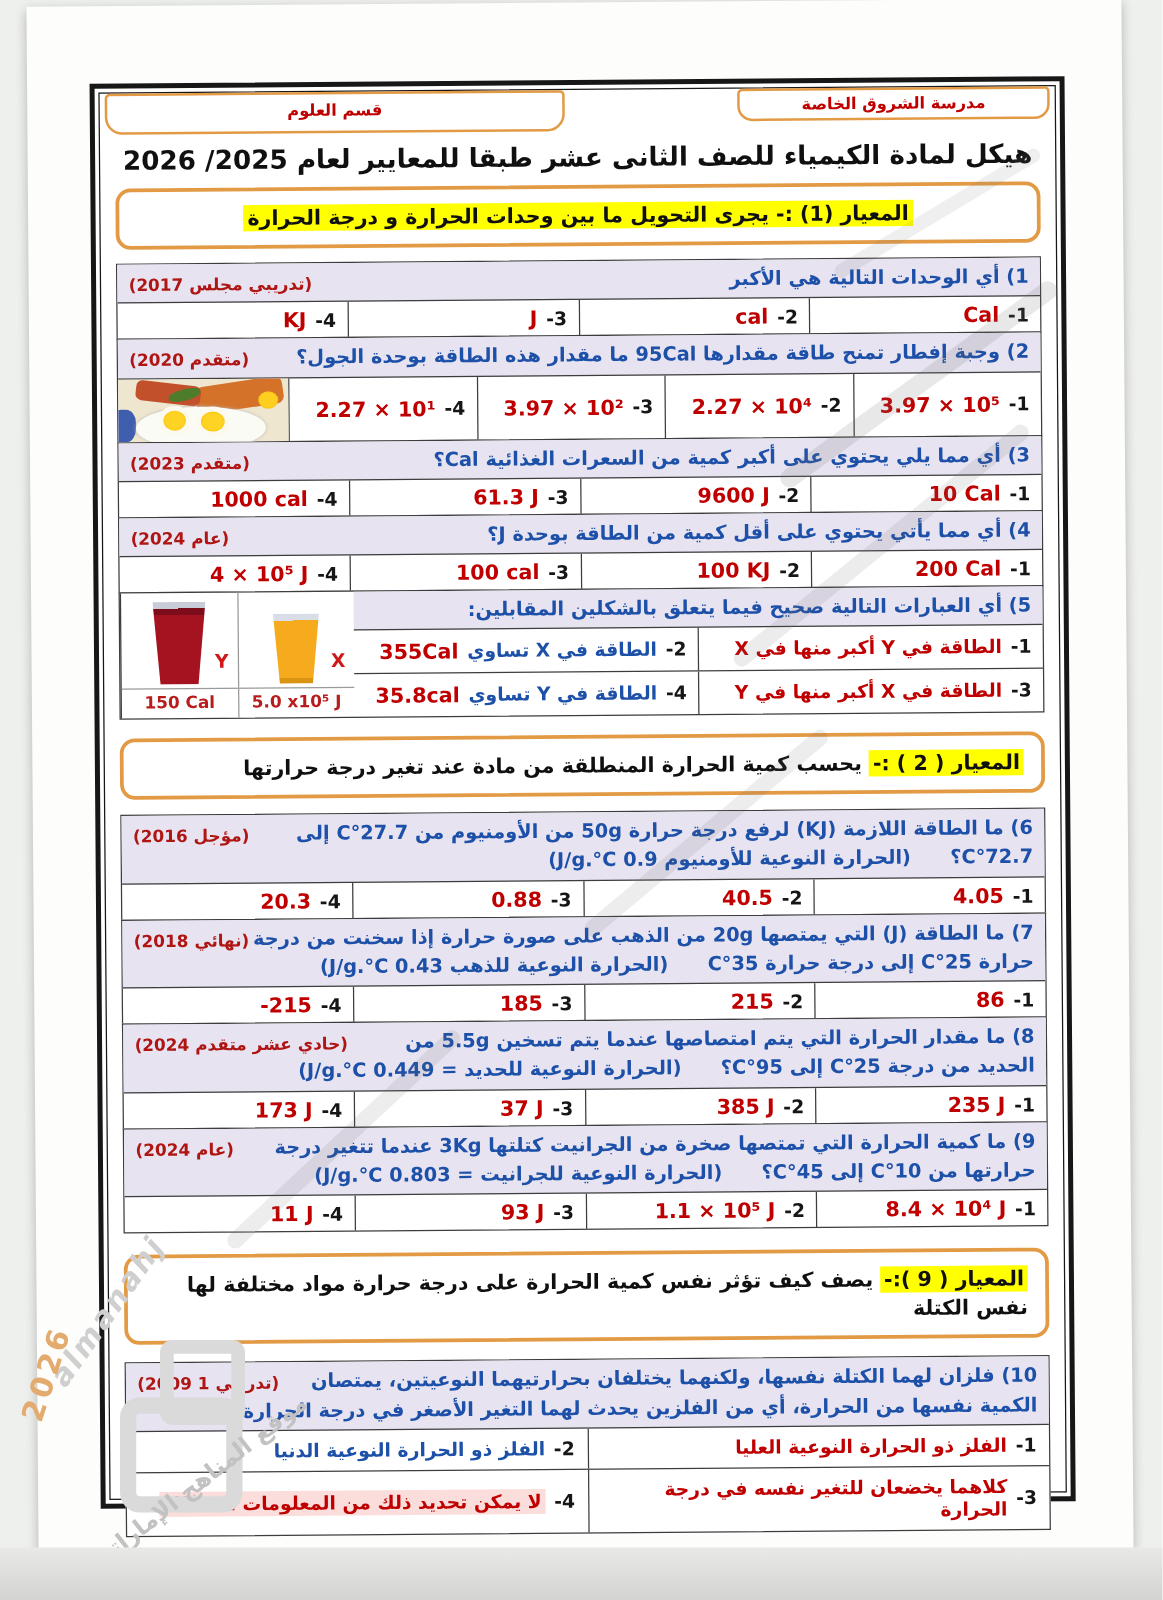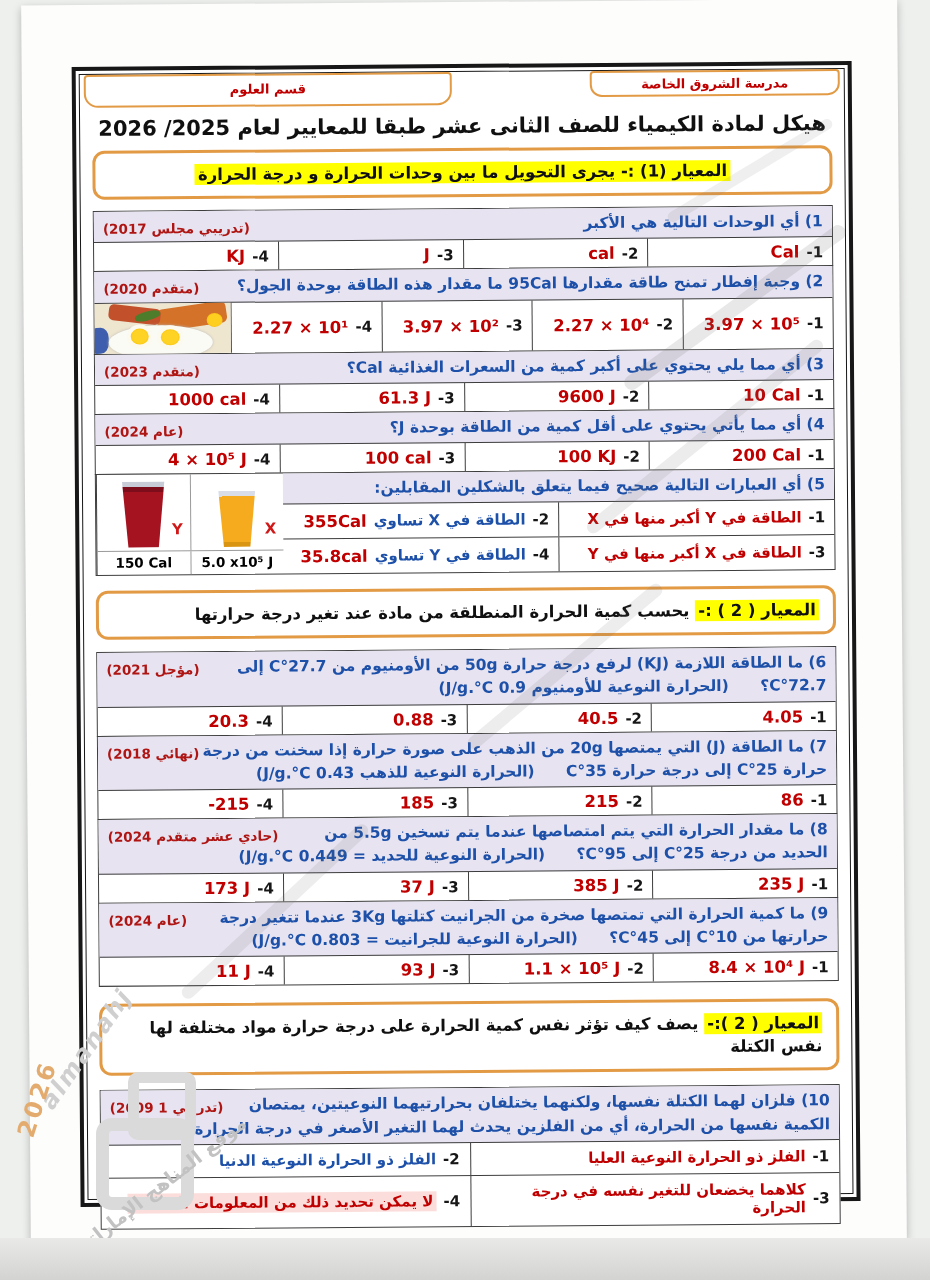--- a/index.html
+++ b/index.html
@@ -71,21 +71,21 @@
   .q5txt.blue{color:#1D50A8;}
   .fig{width:186px;flex:none;direction:ltr;display:flex;flex-direction:column;border-left:1px solid #3d3d3d;}
   .fig-top{flex:1;display:flex;}
   .fig-col{flex:1;position:relative;display:flex;align-items:flex-end;justify-content:center;padding-bottom:3px;}
   .fig-col.divr{border-right:1px solid #9a9a9a;}
   .fig-letter{position:absolute;right:7px;bottom:12px;color:#D01818;font-weight:bold;font-size:15px;}
   .glass{clip-path:polygon(4% 0,96% 0,83% 100%,17% 100%);}
   .glass.red{width:46px;height:66px;background:linear-gradient(#c8ccd7 0 8%,#7e0d1c 8% 16%,#a51220 16% 100%);}
   .glass.orange{width:40px;height:56px;background:linear-gradient(#d9dde8 0 10%,#f5ab1d 10% 92%,#d99412 92% 100%);}
   .fig-bottom{display:flex;border-top:1px solid #9a9a9a;}
-  .fig-bottom span{flex:1;text-align:center;color:#000000;font-weight:bold;font-size:13.5px;padding:3px 0 4px;direction:ltr;unicode-bidi:isolate;}
+  .fig-bottom span{flex:1;text-align:center;color:#b91c1c;font-weight:bold;font-size:13.5px;padding:3px 0 4px;direction:ltr;unicode-bidi:isolate;}
   .fig-bottom span.divr{border-right:1px solid #9a9a9a;}
   
   .q10row{display:flex;}
   .q10row.second{border-top:1px solid #3d3d3d;}
   .q10cell{flex:1;display:flex;align-items:center;gap:7px;padding:7px 10px;box-sizing:border-box;}
   .q10cell:first-child{border-left:1px solid #3d3d3d;}
   .q10txt{font-weight:bold;font-size:15px;}
   .t-red{color:#C00000;}
   .t-blue{color:#1D50A8;}
   .hl-pink{background:#FBDEDB;padding:1px 3px;}
@@ -283,21 +283,21 @@
             </div>
           </div>
         </div>
 
         <div class="crit c2">
           <span class="hl">المعيار ( 2 ) :-</span><span> يحسب كمية الحرارة المنطلقة من مادة عند تغير درجة حرارتها</span>
         </div>
 
         <div class="qt">
           <div class="qhead">
-            <span class="src">(مؤجل 2021)</span>
+            <span class="src">(مؤجل 2016)</span>
             <span>6) ما الطاقة اللازمة (KJ) لرفع درجة حرارة 50g من الأومنيوم من 27.7°C إلى 72.7°C؟</span>
             <span class="note">(الحرارة النوعية للأومنيوم 0.9 J/g.°C)</span>
           </div>
           <div class="orow">
             <div class="ocell">
                 <span class="onum">1-</span>
                 <span class="oval">4.05</span>
               </div>
             <div class="ocell">
                 <span class="onum">2-</span>
@@ -386,21 +386,21 @@
                 <span class="oval">93 J</span>
               </div>
             <div class="ocell">
                 <span class="onum">4-</span>
                 <span class="oval">11 J</span>
               </div>
           </div>
         </div>
 
         <div class="crit c3">
-          <span class="hl">المعيار ( 2 ):-</span><span> يصف كيف تؤثر نفس كمية الحرارة على درجة حرارة مواد مختلفة لها نفس الكتلة</span>
+          <span class="hl">المعيار ( 9 ):-</span><span> يصف كيف تؤثر نفس كمية الحرارة على درجة حرارة مواد مختلفة لها نفس الكتلة</span>
         </div>
 
         <div class="qt">
           <div class="qhead">
             <span class="src">(تدريبي 1 2009)</span>
             <span>10)  فلزان لهما الكتلة نفسها، ولكنهما يختلفان بحرارتيهما النوعيتين، يمتصان الكمية نفسها من الحرارة، أي من الفلزين يحدث لهما التغير الأصغر في درجة الحرارة</span>
           </div>
           <div class="q10row">
             <div class="q10cell">
                 <span class="onum">1-</span>

